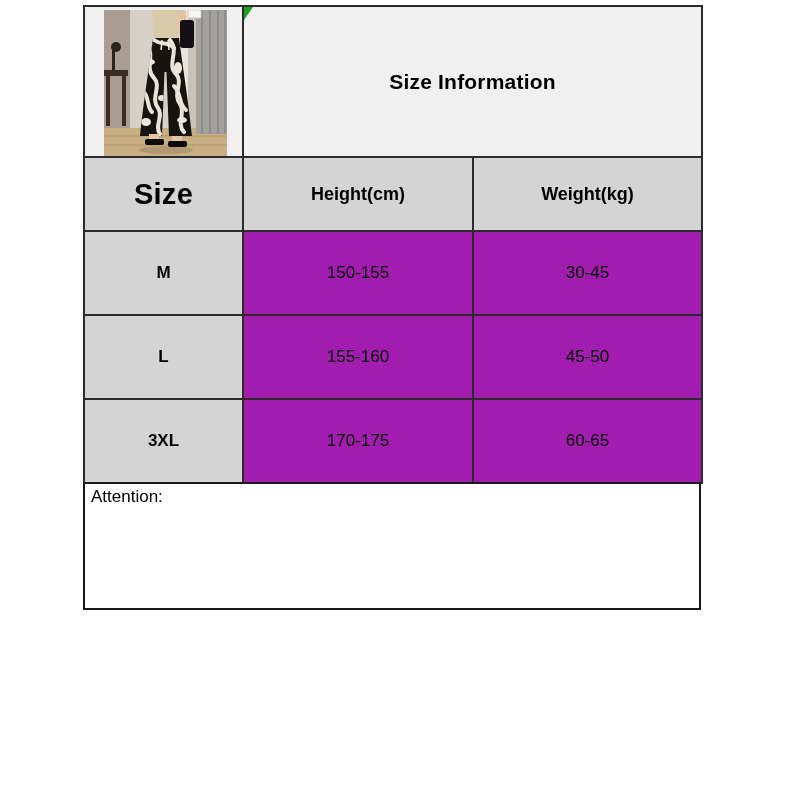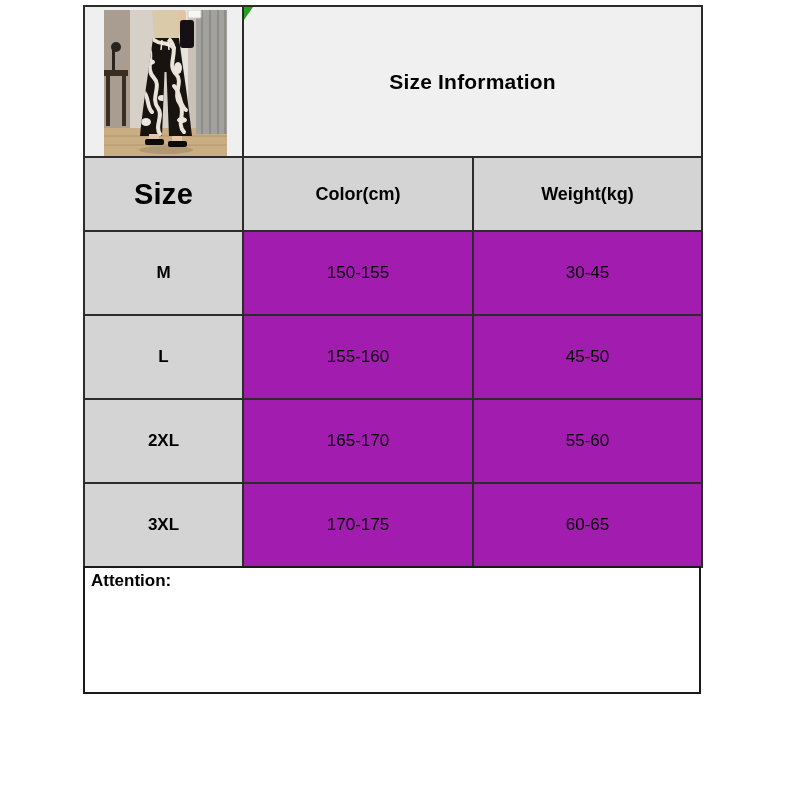--- a/index.html
+++ b/index.html
@@ -68,21 +68,20 @@
 
   .attention-box {
     margin-top: -2px;
     width: 618px;
     min-height: 128px;
     background: #ffffff;
     border: 2px solid #1a1a1a;
     padding: 2px 21px 8px 6px;
     font-size: 17px;
     line-height: 22px;
-    font-weight: bold;
   }
   .attention-box p { margin: 0; }
 </style>
 </head>
 <body>
 
 <div class="sheet">
 
   <table class="size-table">
     <colgroup>
@@ -160,38 +159,33 @@
         </svg>
       </td>
       <td class="title-cell" colspan="2">
         <span class="corner-marker"></span>
         <span>Size Information</span>
       </td>
     </tr>
 
     <tr class="row-header">
       <td class="col-header size-col-header">Size</td>
-      <td class="col-header">Color(cm)</td>
+      <td class="col-header">Height(cm)</td>
       <td class="col-header">Weight(kg)</td>
     </tr>
 
     <tr class="row-data">
       <td class="size-cell">M</td>
       <td class="value-cell">150-155</td>
       <td class="value-cell">30-45</td>
     </tr>
     <tr class="row-data">
       <td class="size-cell">L</td>
       <td class="value-cell">155-160</td>
       <td class="value-cell">45-50</td>
-    </tr>
-    <tr class="row-data">
-      <td class="size-cell">2XL</td>
-      <td class="value-cell">165-170</td>
-      <td class="value-cell">55-60</td>
     </tr>
     <tr class="row-data">
       <td class="size-cell">3XL</td>
       <td class="value-cell">170-175</td>
       <td class="value-cell">60-65</td>
     </tr>
   </tbody>
     </table>
 
   <div class="attention-box">

